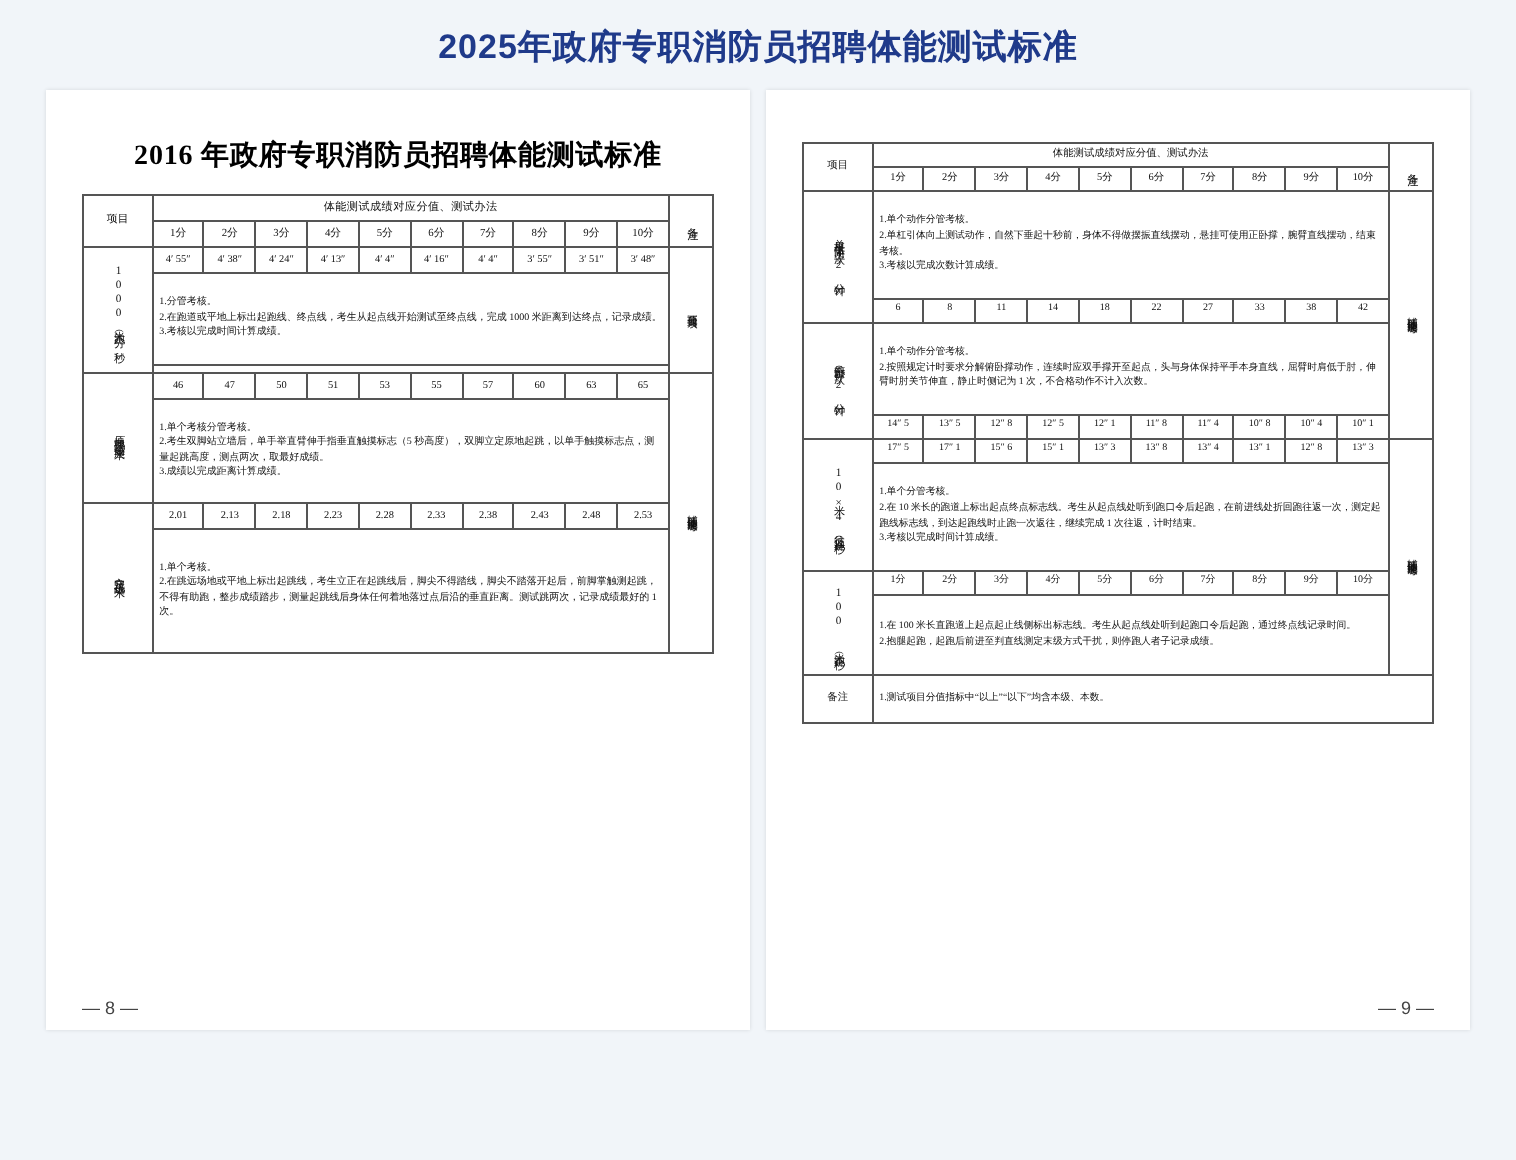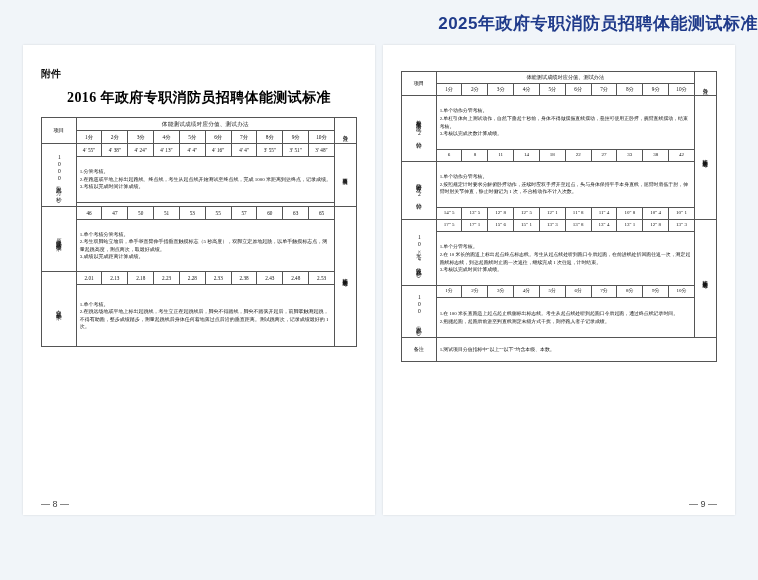--- a/index.html
+++ b/index.html
@@ -4,21 +4,21 @@
 <style>
   * { box-sizing: border-box; }
   html, body {
     margin: 0; padding: 0;
     width: 758px; height: 580px;
     background: #f1f5f9;
     font-family: "Liberation Sans", sans-serif;
     overflow: hidden;
   }
   .page-title {
-    text-align: right;
+    text-align: center;
     font-size: 17px;
     font-weight: bold;
     color: #1f3a8a;
     padding: 12px 0 10px 0;
     letter-spacing: 0.5px;
   }
   .spread {
     display: flex;
     justify-content: center;
     gap: 8px;
@@ -105,21 +105,20 @@
   .t-right .vals { font-size: 5px; }
 </style>
 </head>
 <body>
 
 <div class="page-title">2025年政府专职消防员招聘体能测试标准</div>
 
 <div class="spread">
 
   <div class="sheet">
-    <div class="attach-label">附件</div>
     <div class="doc-heading">2016 年政府专职消防员招聘体能测试标准</div>
 
     <table class="grid t-left">
       <tbody>
           <tr>
         <td rowspan="2" style="width:11%">项目</td>
         <td colspan="10" class="scorehdr">体能测试成绩对应分值、测试办法</td>
         <td rowspan="2" style="width:7%"><span class="vertical">备注</span></td>
       </tr>
       <tr>

